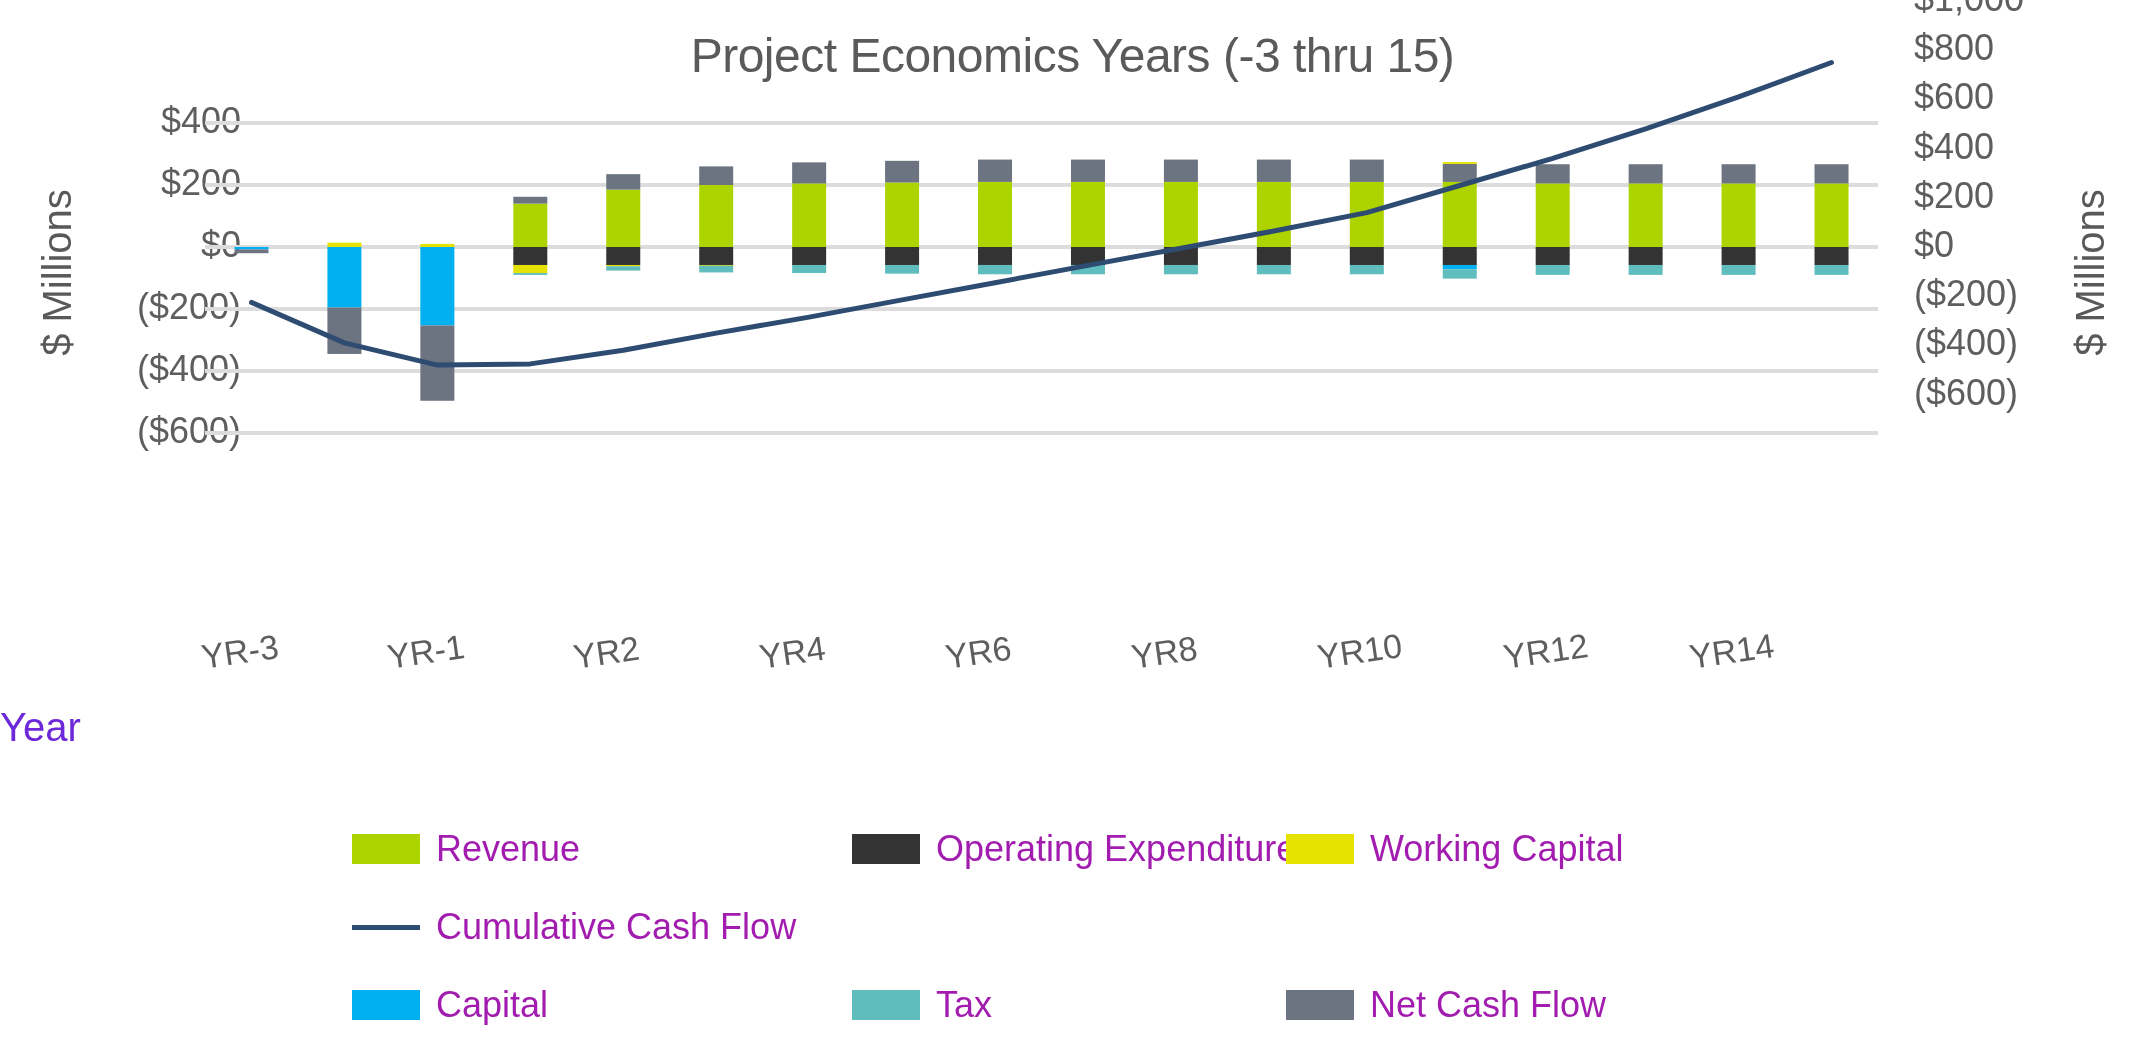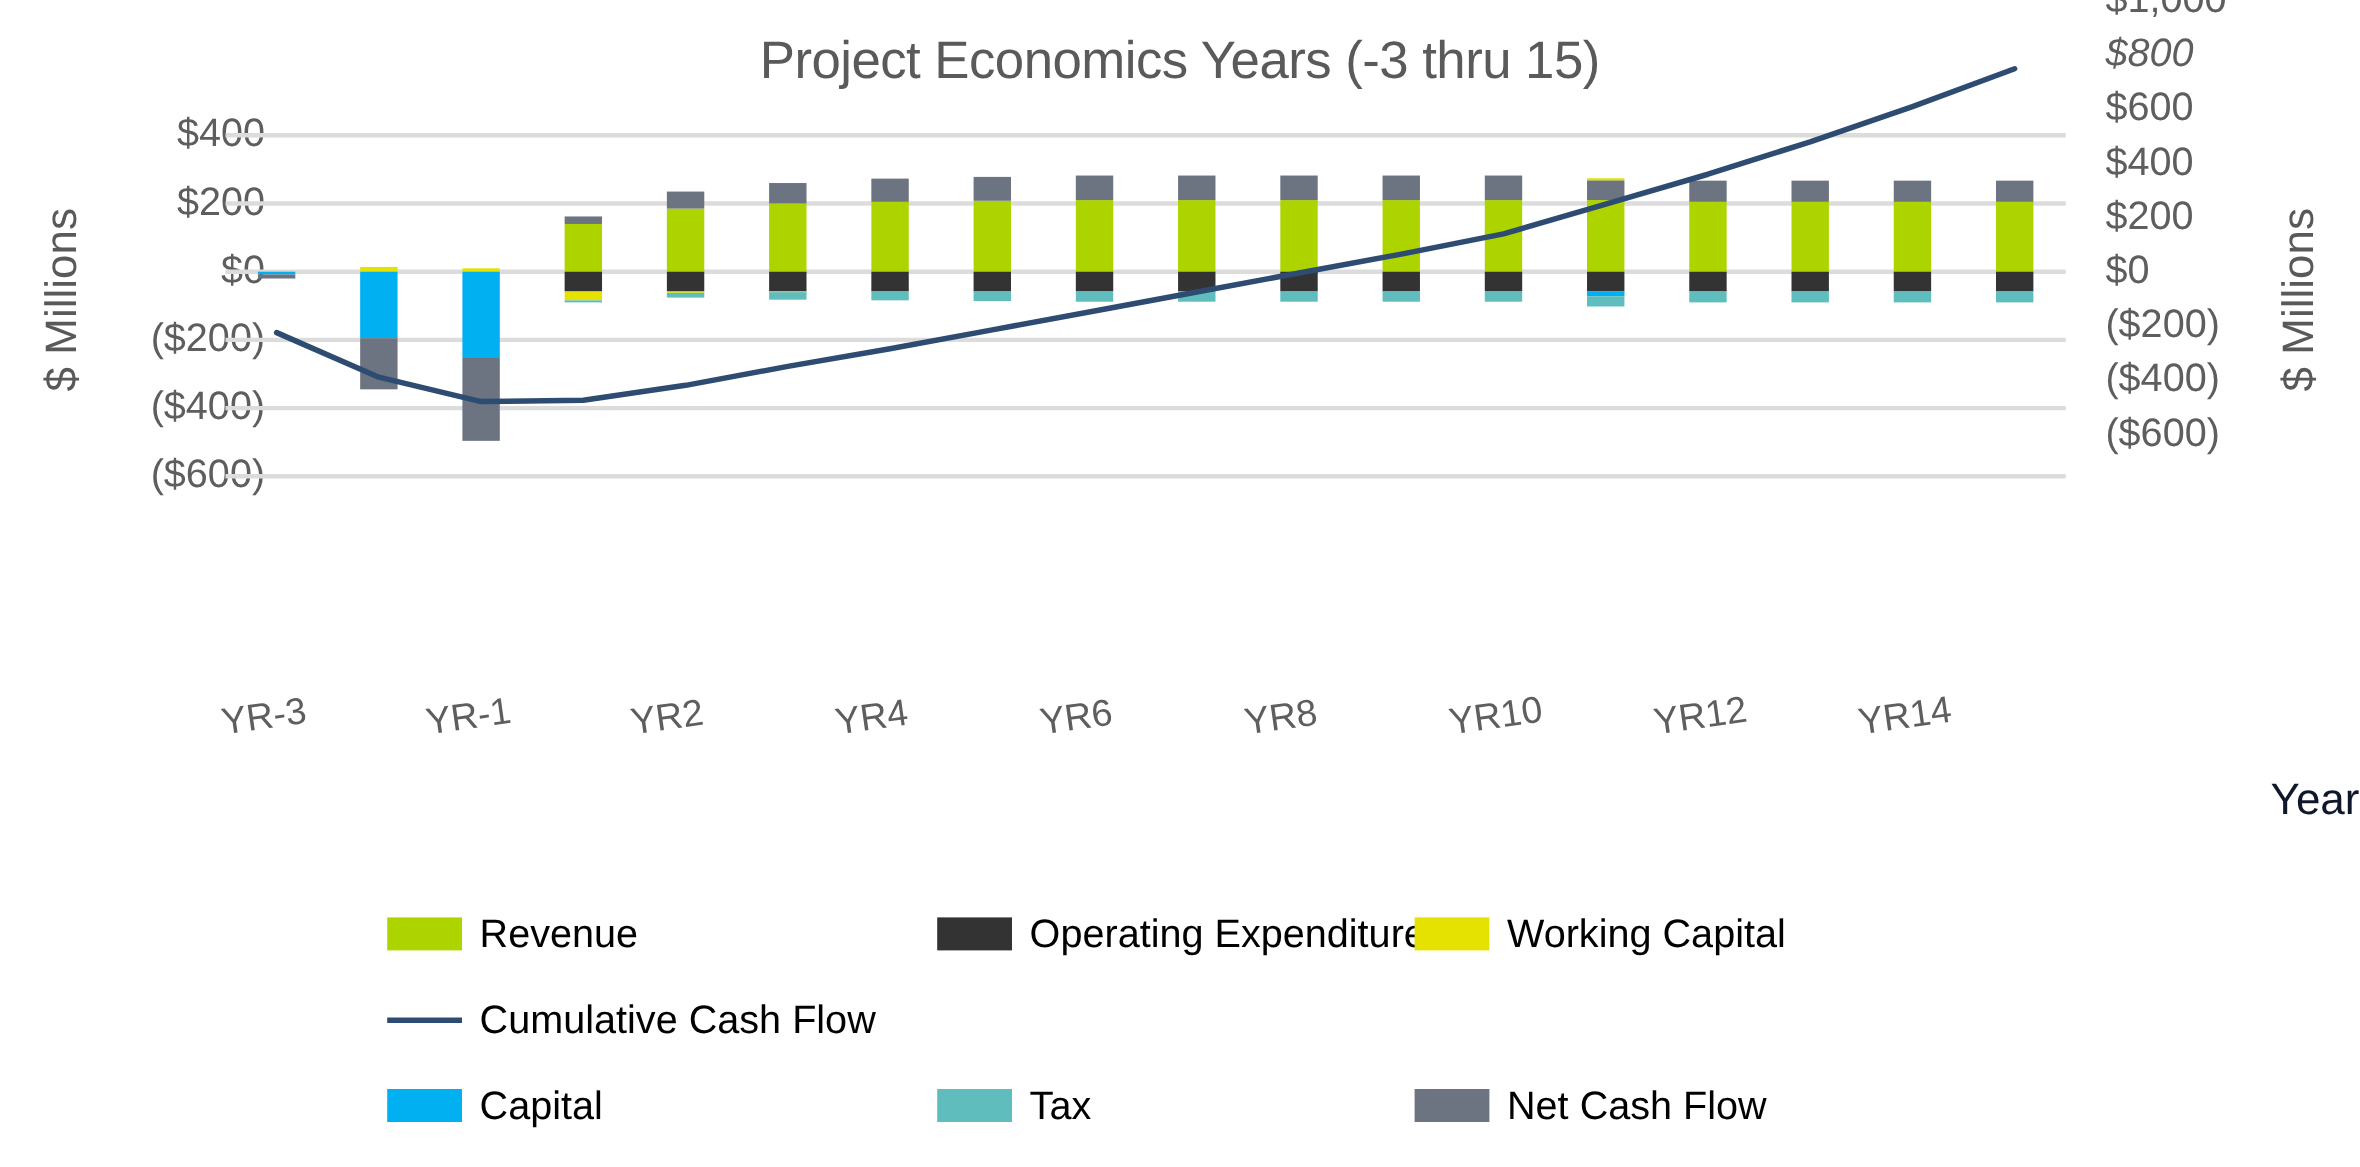--- a/index.html
+++ b/index.html
@@ -53,23 +53,23 @@
     color: #595959;
     transform: rotate(-90deg);
     transform-origin: center center;
     white-space: nowrap;
   }
   .axis-title-x {
     position: absolute;
     left: 0;
     top: 705px;
     width: 2145px;
-    text-align: right;
+    text-align: left;
     font-size: 40px;
-    color: #0f172a;
+    color: #6d28d9;
   }
   .tick-label {
     position: absolute;
     font-size: 36px;
     color: #5e5e5e;
     white-space: nowrap;
     line-height: 1;
   }
   .tick-left {
     text-align: right;
@@ -114,21 +114,21 @@
   }
   .swatch-line {
     width: 68px;
     height: 0;
     border-top: 5px solid #2E4C72;
     margin-right: 16px;
     flex: 0 0 auto;
   }
   .legend-label {
     font-size: 36px;
-    color: #000000;
+    color: #a21caf;
   }
   svg.plot {
     position: absolute;
     left: 0;
     top: 0;
   }
 </style>
 </head>
 <body>
 
@@ -143,21 +143,21 @@
   <div id="left-ticks">
       <div class="tick-label tick-left" style="top: 103px; padding-right: 26px;">$400</div>
       <div class="tick-label tick-left" style="top: 165px; padding-right: 26px;">$200</div>
       <div class="tick-label tick-left" style="top: 227px; padding-right: 26px;">$0</div>
       <div class="tick-label tick-left" style="top: 289px; padding-right: 26px;">($200)</div>
       <div class="tick-label tick-left" style="top: 351px; padding-right: 26px;">($400)</div>
       <div class="tick-label tick-left" style="top: 413px; padding-right: 26px;">($600)</div>
     </div>
   <div id="right-ticks">
       <div class="tick-label tick-right" style="top: -19px; padding-left: 26px;">$1,000</div>
-      <div class="tick-label tick-right" style="top: 30.2px; padding-left: 26px; font-style: italic;">$800</div>
+      <div class="tick-label tick-right" style="top: 30.2px; padding-left: 26px;">$800</div>
       <div class="tick-label tick-right" style="top: 79.4px; padding-left: 26px;">$600</div>
       <div class="tick-label tick-right" style="top: 128.6px; padding-left: 26px;">$400</div>
       <div class="tick-label tick-right" style="top: 177.8px; padding-left: 26px;">$200</div>
       <div class="tick-label tick-right" style="top: 227px; padding-left: 26px;">$0</div>
       <div class="tick-label tick-right" style="top: 276.2px; padding-left: 26px;">($200)</div>
       <div class="tick-label tick-right" style="top: 325.4px; padding-left: 26px;">($400)</div>
       <div class="tick-label tick-right" style="top: 374.6px; padding-left: 26px;">($600)</div>
     </div>
   <div id="x-ticks">
       <div class="xtick-label" style="left: 199.472px; top: 638px;">YR-3</div>

